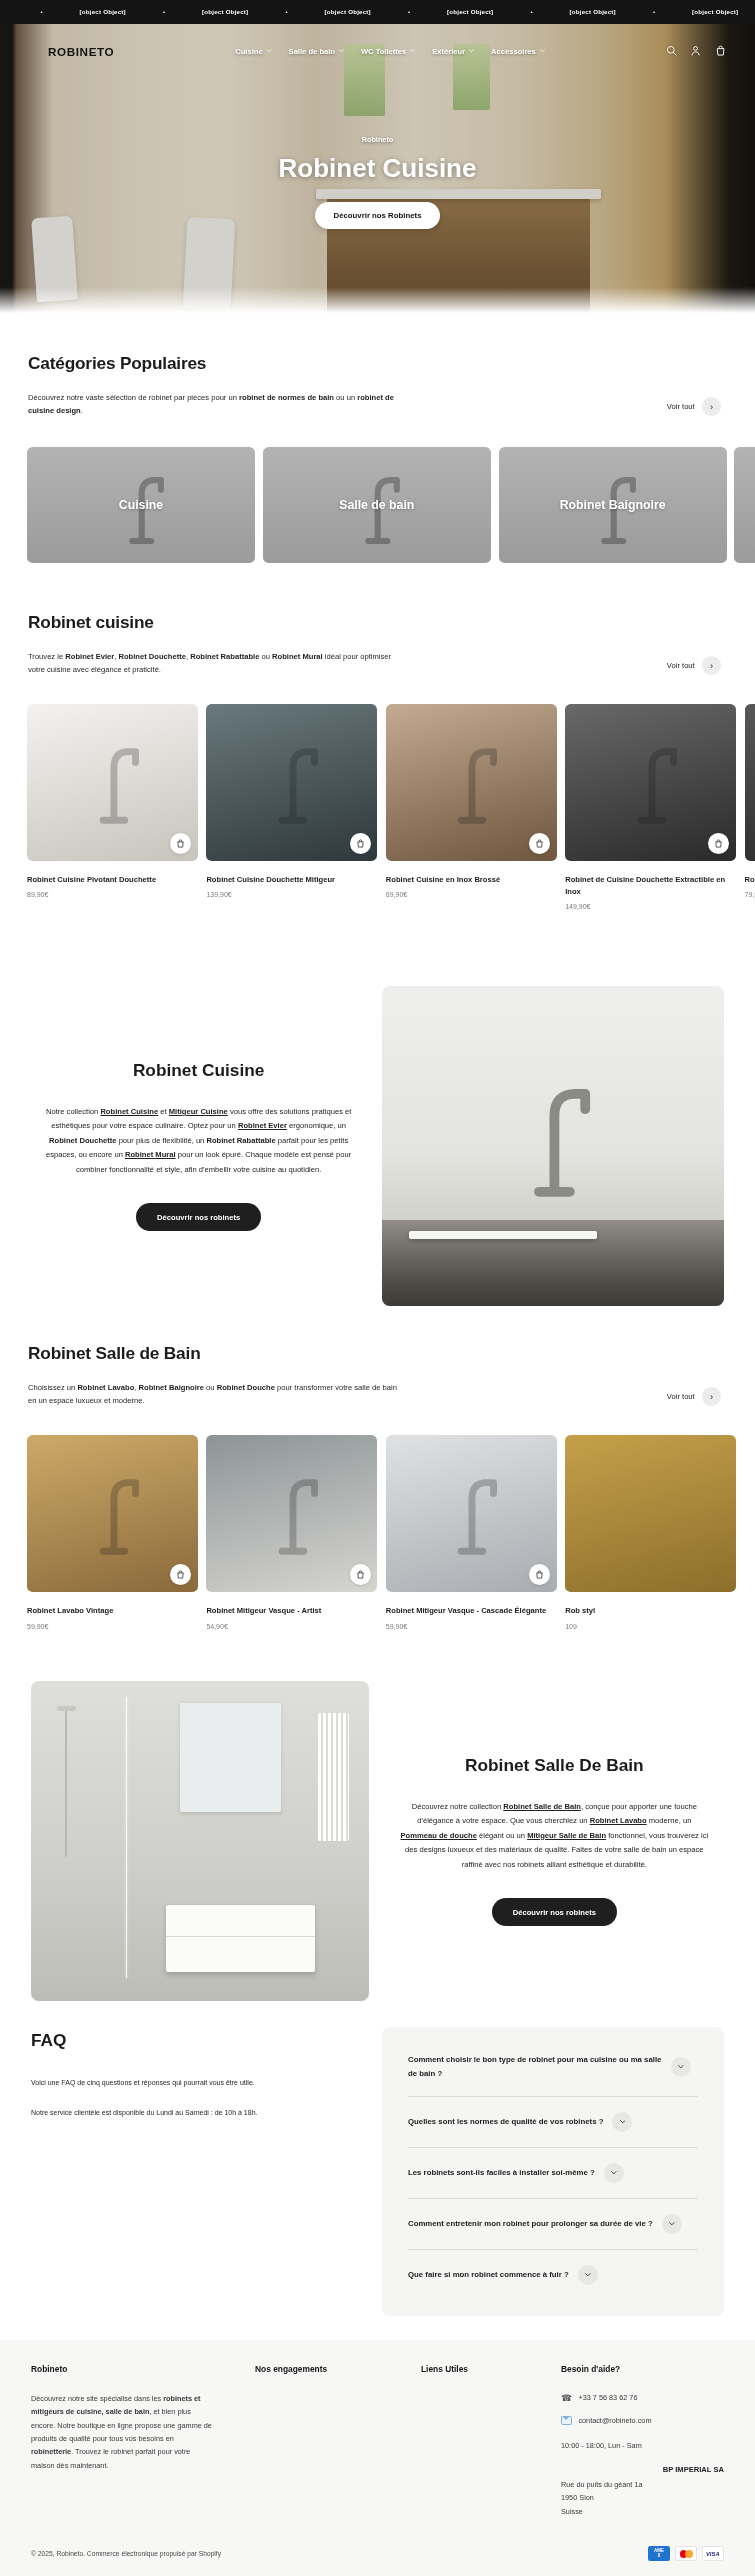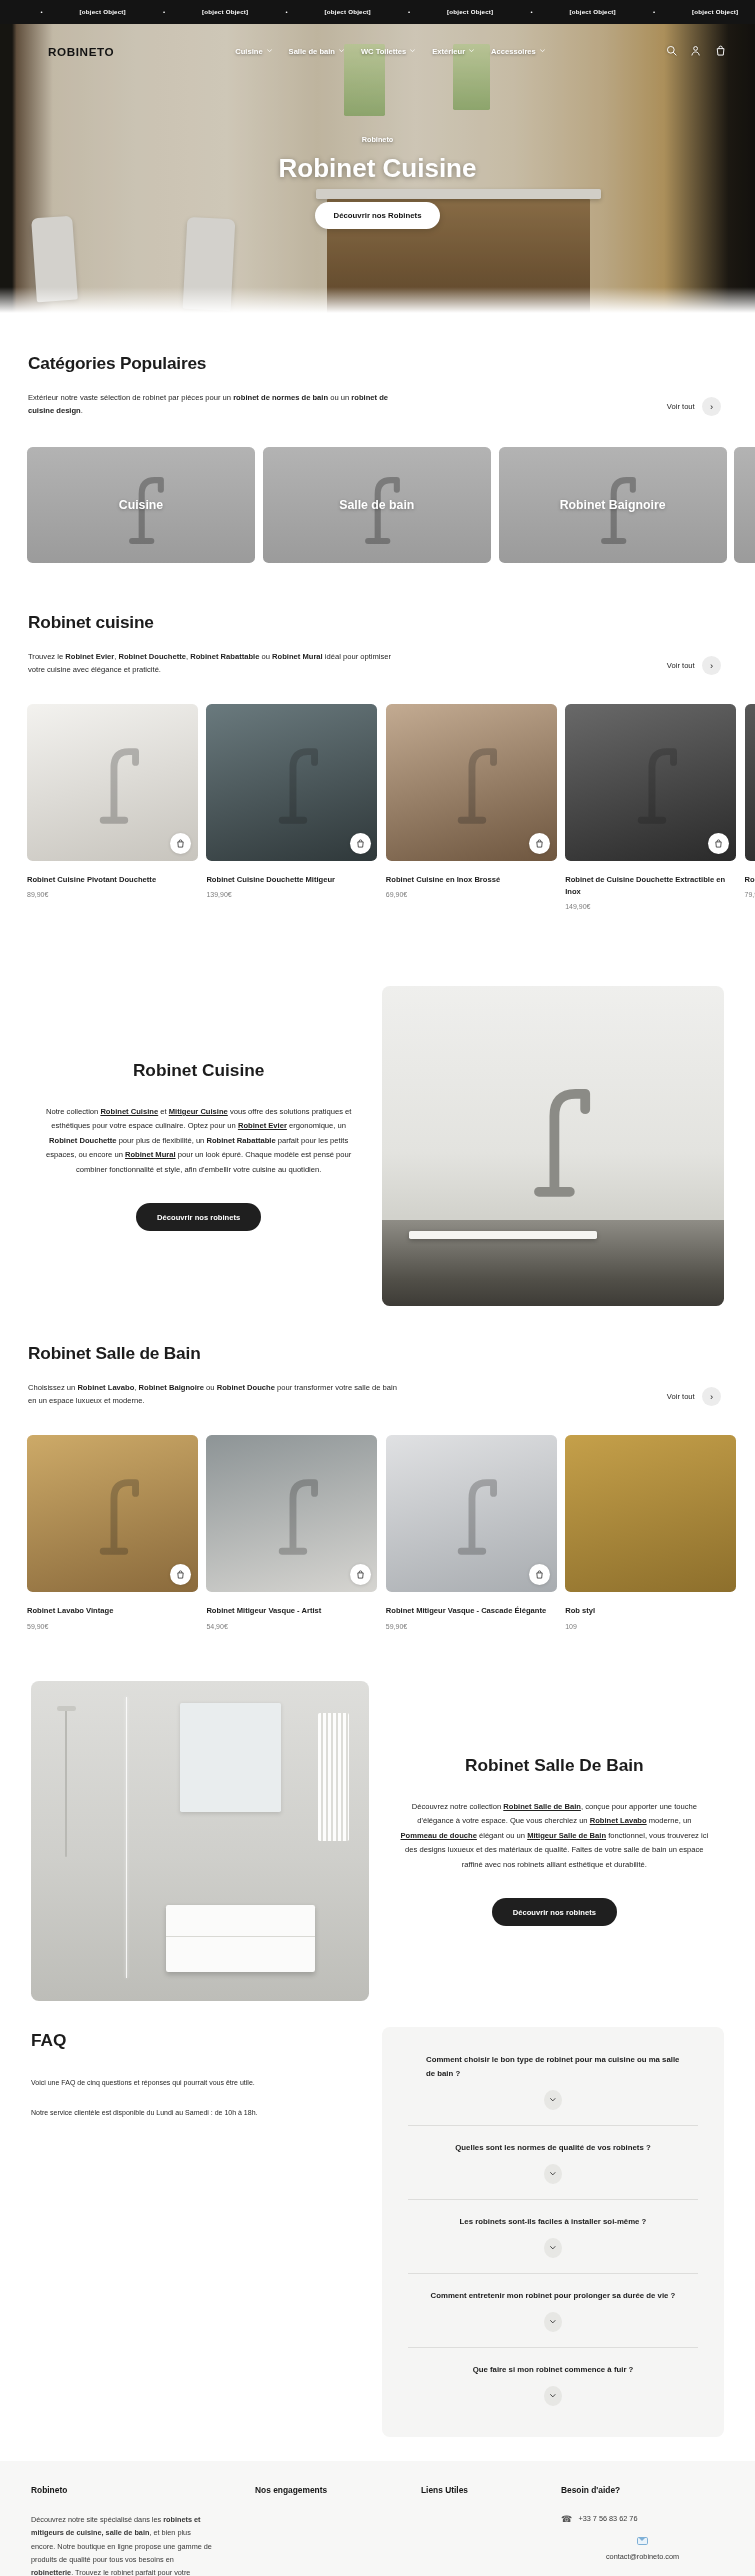--- a/index.html
+++ b/index.html
@@ -92,36 +92,36 @@
   .bf-shower::before { content: ""; position: absolute; top: -3.4px; left: -7.8px; width: 19px; height: 4.5px; background: #c8c8c3; border-radius: 2.2px; }
   .bf-radiator { position: absolute; top: 10%; right: 6%; width: 9%; height: 40%; background: repeating-linear-gradient(90deg,#fdfdfc 0 3.4px,#dcdcd7 3.4px 5px); border-radius: 1.7px; }
 
   
   .faq { margin-top: 26px; padding: 0 31px; display: grid; grid-template-columns: 1fr 342px; gap: 15.7px; align-items: start; }
   .faq-left { padding-top: 3.4px; }
   .faq-title { margin: 0; font-size: 17.3px; font-weight: 800; }
   .faq-intro { margin: 26px 0 0; font-size: 7px; line-height: 11.2px; color: #1f1f1f; max-width: 291px; }
   .faq-intro + .faq-intro { margin-top: 19px; }
   .faq-card { background: #f5f5f4; border-radius: 7.8px; padding: 11.2px 26px 15.7px; }
-  .faq-row { display: flex; justify-content: flex-start; align-items: center; gap: 9px; padding: 15px 0; border-bottom: 0.6px solid #dddddb; cursor: pointer; flex-direction: column; }
+  .faq-row { display: flex; justify-content: flex-start; align-items: center; gap: 9px; padding: 15px 0; border-bottom: 0.6px solid #dddddb; cursor: pointer; }
   .faq-row:last-child { border-bottom: none; }
   .faq-q { font-size: 7.8px; font-weight: 700; line-height: 14px; max-width: 254px; margin: 0; }
   .faq-chev { flex: 0 0 20px; height: 20px; border-radius: 50%; background: #e7e7e4; border: none; cursor: pointer; display: flex; align-items: center; justify-content: center; }
   .faq-chev svg { width: 5.6px; height: 3.9px; }
 
   
   .footer { margin-top: 24.6px; background: #f7f7f6; padding: 23.5px 31px 0; }
   .f-grid { display: grid; grid-template-columns: 224px 166px 140px 1fr; }
   .f-col-title { margin: 0; font-size: 8.4px; font-weight: 800; color: #161616; }
   .f-about { margin: 18px 0 0; font-size: 7.3px; line-height: 13.4px; color: #383838; max-width: 182px; }
   .f-links { list-style: none; margin: 12.3px 0 0; padding: 0; }
   .f-links li { font-size: 7.3px; line-height: 20px; color: #383838; cursor: pointer; }
   .aide-row { display: flex; align-items: center; gap: 6.2px; font-size: 7.3px; color: #383838; }
   .aide-phone { margin-top: 19px; }
-  .aide-mail { margin-top: 13.4px; flex-direction: column; }
+  .aide-mail { margin-top: 13.4px; }
   .aide-hours { margin-top: 15.7px; }
   .aide-company { margin-top: 15.7px; font-size: 7.6px; font-weight: 700; color: #222; text-align: right; }
   .aide-addr { margin-top: 3.4px; font-size: 7.3px; line-height: 13.4px; color: #383838; }
   .phone-glyph { font-size: 9px; color: #555; }
   .mail-ico { width: 11.2px; height: 8.4px; border: 1.1px solid #7fb0d6; border-radius: 1.7px; position: relative; background: #eaf3fa; }
   .mail-ico::after { content: ""; position: absolute; left: 0.6px; top: 0; border-left: 3.9px solid transparent; border-right: 3.9px solid transparent; border-top: 3.4px solid #7fb0d6; }
   .f-bottom { margin-top: 28px; display: flex; justify-content: space-between; align-items: center; padding-bottom: 39px; }
   .copyright { font-size: 6.7px; color: #4a4a4a; }
   .payments { display: flex; gap: 4.5px; }
   .pay { width: 22.4px; height: 15px; border-radius: 2.2px; display: flex; align-items: center; justify-content: center; font-weight: 700; }
@@ -241,21 +241,21 @@
     <div class="hero-eyebrow">Robineto</div>
     <h1 class="hero-title">Robinet Cuisine</h1>
     <button class="hero-cta">Découvrir nos Robinets</button>
   </div>
 </section>
 
 <section style="margin-top:40px">
   <div class="section-head">
     <h2 class="sh-title">Catégories Populaires</h2>
     <div class="sh-row">
-      <p class="sh-desc"><span>Extérieur notre vaste sélection de robinet par pièces pour un </span><b>robinet de normes de bain</b><span> ou un </span><b>robinet de cuisine design</b><span>.</span></p>
+      <p class="sh-desc"><span>Découvrez notre vaste sélection de robinet par pièces pour un </span><b>robinet de normes de bain</b><span> ou un </span><b>robinet de cuisine design</b><span>.</span></p>
       <button class="view-all">
         <span>Voir tout</span>
         <span class="va-circle">›</span>
       </button>
     </div>
   </div>
   <div class="cat-row">
 
   <div class="cat-card">
         <svg viewBox="0 0 64 100">

